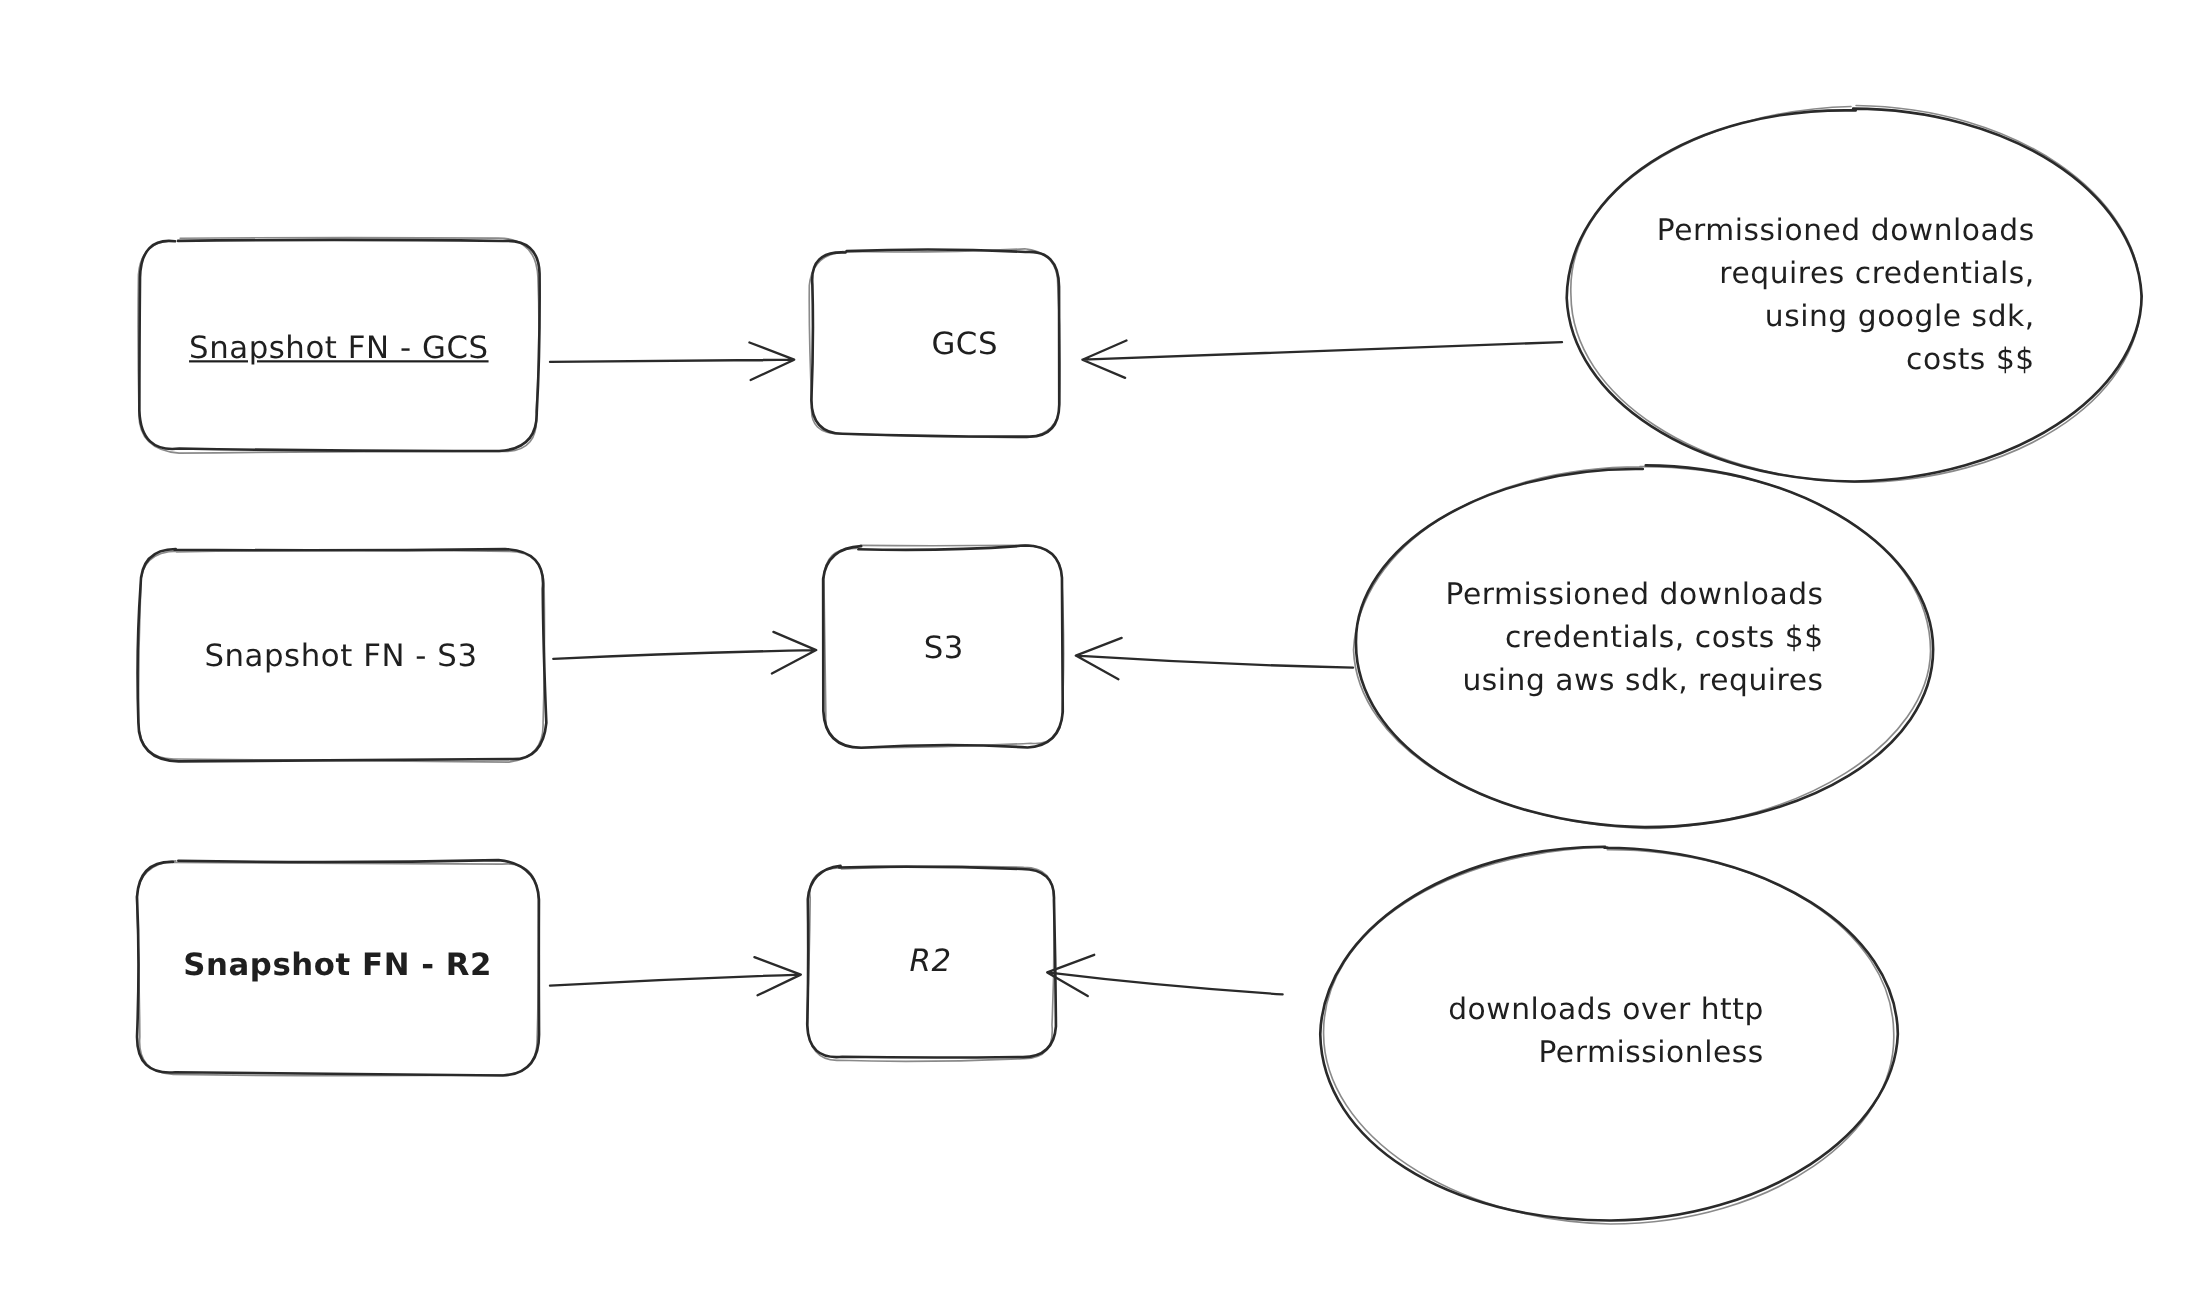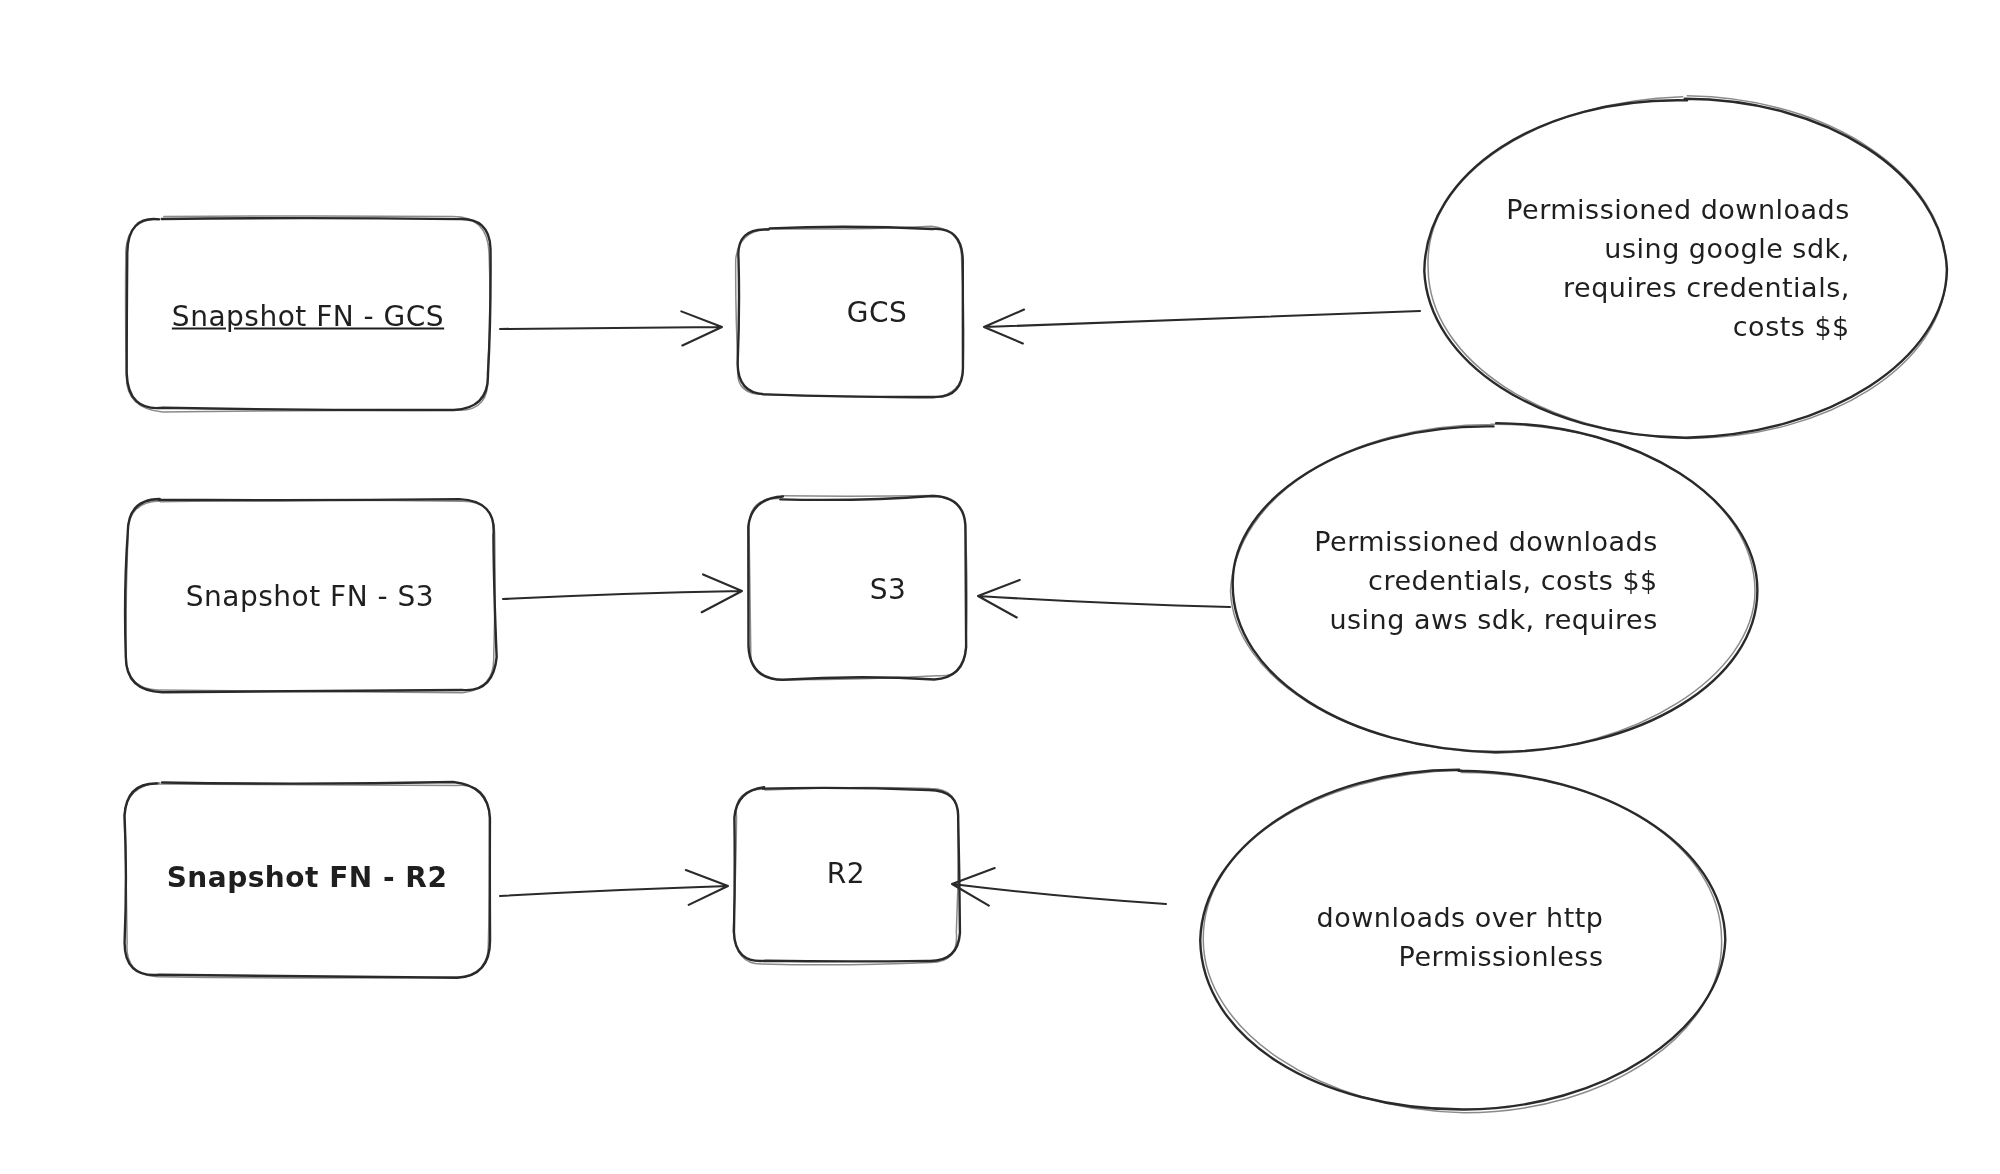--- a/index.html
+++ b/index.html
@@ -62,28 +62,28 @@
     <path class="sk arrow" d="M 1420 311 Q 1203.6518598794937 318.6251983642578 984 327 M 1024.0447201868851 309.5600997953976 L 984 327 L 1022.8428852168875 343.47983377729696"></path>
     <path class="sk arrow" d="M 503 599 Q 618.7955055236816 593.3644219636917 742 591 M 701.7201210602614 612.2313191919732 L 742 591 L 703.0869428933614 574.4194730061765"></path>
     <path class="sk arrow" d="M 1230 607 Q 1102.9391508102417 603.9558401107788 978 596 M 1019.6835699713939 579.9467945312681 L 978 596 L 1016.7211324254862 617.4854160746924"></path>
     <path class="sk arrow" d="M 500 896 Q 615.5827960968018 889.5472583770752 728 886 M 688.6770536075572 904.8276053114539 L 728 886 L 685.8236402280284 870.0800555267509"></path>
     <path class="sk arrow" d="M 1166 904 Q 1055.2264413833618 896.6386767625809 952 884 M 994.738725536502 868.0007150205183 L 952 884 L 988.8571485460925 905.5543421240504"></path>
   </svg>
 
   <div class="lbl" style="left:308px;top:316px;text-decoration:underline;">Snapshot FN - GCS</div>
   <div class="lbl" style="left:849px;top:312px;margin-left:28px;">GCS</div>
   <div class="lbl" style="left:310px;top:596px;">Snapshot FN - S3</div>
-  <div class="lbl" style="left:858px;top:589px;margin-left:30px;">S3</div>
+  <div class="lbl" style="left:858px;top:589px;">S3</div>
   <div class="lbl" style="left:307px;top:877px;font-weight:bold;">Snapshot FN - R2</div>
-  <div class="lbl" style="left:846px;top:873px;">R2</div>
+  <div class="lbl" style="left:846px;top:873px;font-style:italic;">R2</div>
 
   <div class="lbl note" style="left:1678px;top:268px;">
     <div>Permissioned downloads</div>
+    <div>requires credentials,</div>
     <div>using google sdk,</div>
-    <div>requires credentials,</div>
     <div>costs $$</div>
   </div>
   <div class="lbl note" style="left:1486px;top:580px;">
     <div>Permissioned downloads</div>
     <div>credentials, costs $$</div>
     <div>using aws sdk, requires</div>
   </div>
   <div class="lbl note" style="left:1460px;top:937px;">
     <div>downloads over http</div>
     <div>Permissionless</div>

